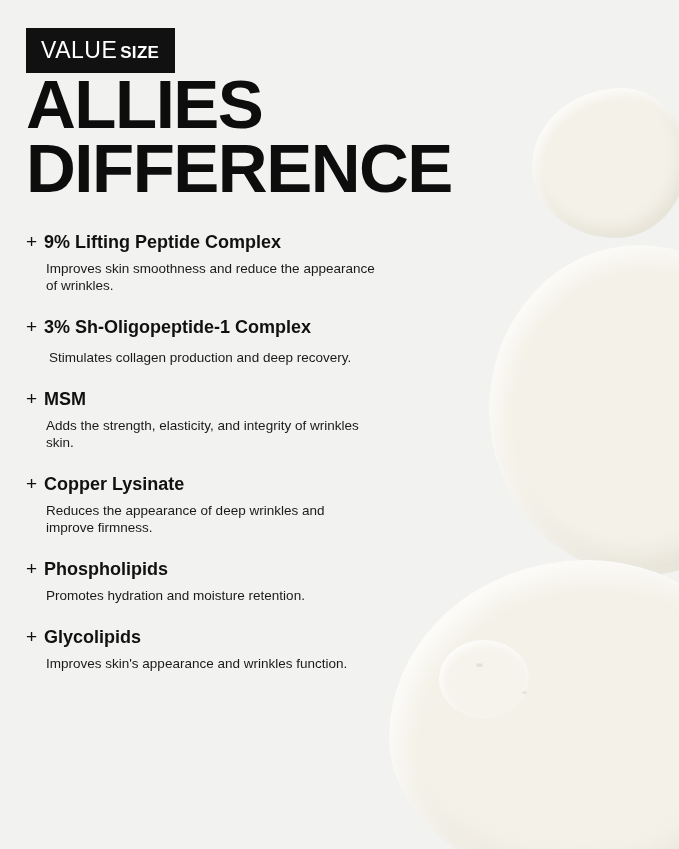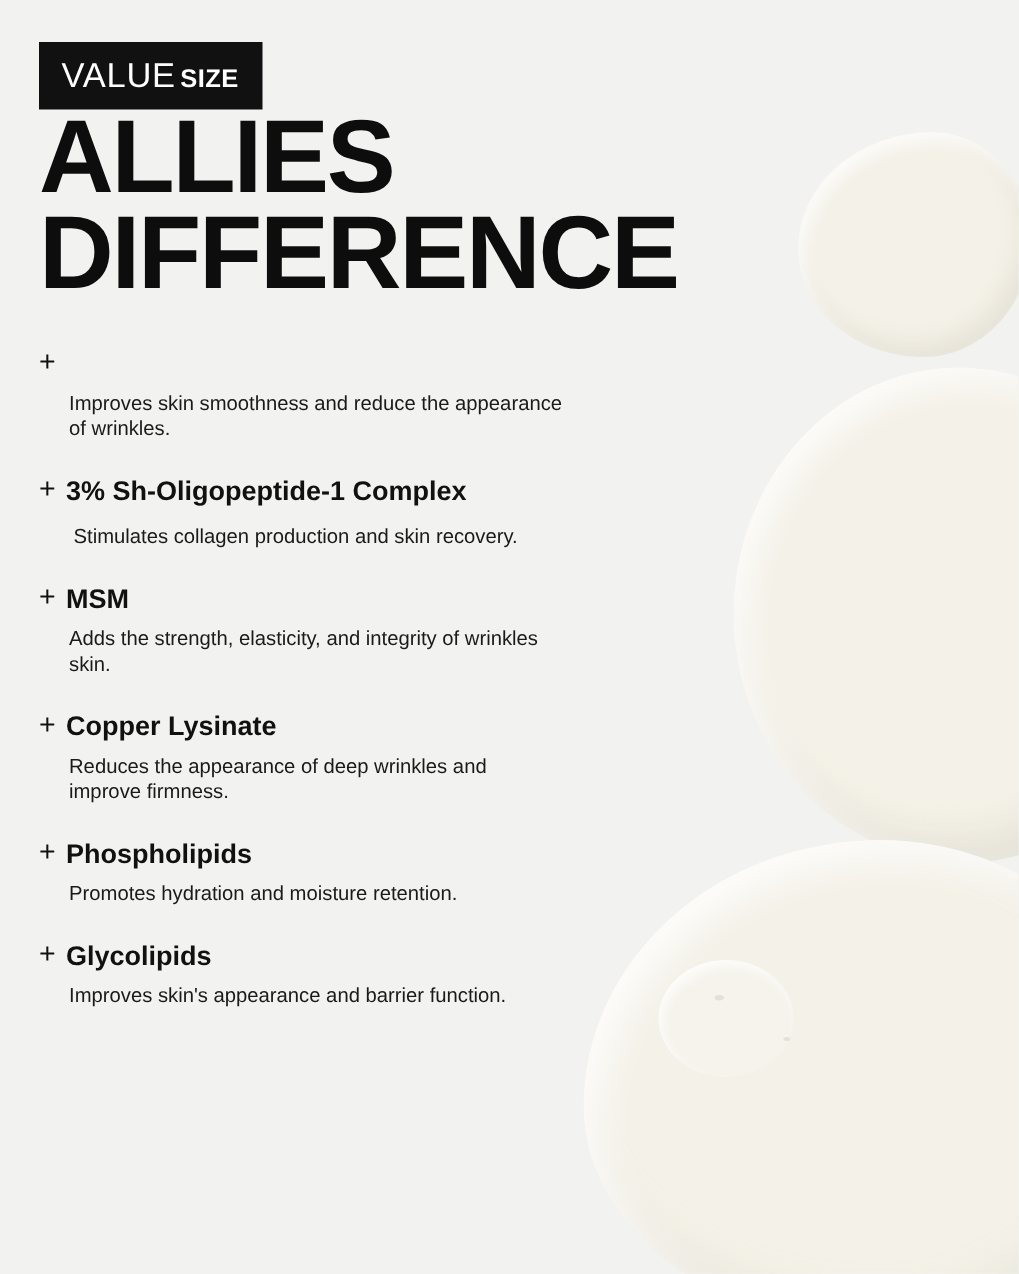--- a/index.html
+++ b/index.html
@@ -169,32 +169,35 @@
   <div class="headline">
     <span class="line">ALLIES</span>
     <span class="line">DIFFERENCE</span>
   </div>
 
   <div class="features">
 
     <div class="feature">
       <div class="feature-head">
         <span class="plus">+</span>
+        <span class="feature-title">
+          <span class="t-line">9% Lifting Peptide Complex</span>
+        </span>
       </div>
       <div class="feature-desc">Improves skin smoothness and reduce the appearance of wrinkles.</div>
     </div>
 
     <div class="feature">
       <div class="feature-head">
         <span class="plus">+</span>
         <span class="feature-title">
           <span class="t-line">3% Sh-Oligopeptide-1 Complex</span>
         </span>
       </div>
-      <div class="feature-desc indent">Stimulates collagen production and skin recovery.</div>
+      <div class="feature-desc indent">Stimulates collagen production and deep recovery.</div>
     </div>
 
     <div class="feature">
       <div class="feature-head">
         <span class="plus">+</span>
         <span class="feature-title">
           <span class="t-line">MSM</span>
         </span>
       </div>
       <div class="feature-desc">Adds the strength, elasticity, and integrity of wrinkles skin.</div>
@@ -220,17 +223,17 @@
       <div class="feature-desc">Promotes hydration and moisture retention.</div>
     </div>
 
     <div class="feature">
       <div class="feature-head">
         <span class="plus">+</span>
         <span class="feature-title">
           <span class="t-line">Glycolipids</span>
         </span>
       </div>
-      <div class="feature-desc">Improves skin's appearance and barrier function.</div>
+      <div class="feature-desc">Improves skin's appearance and wrinkles function.</div>
     </div>
 
   </div>
 </div>
 
 </body></html>

